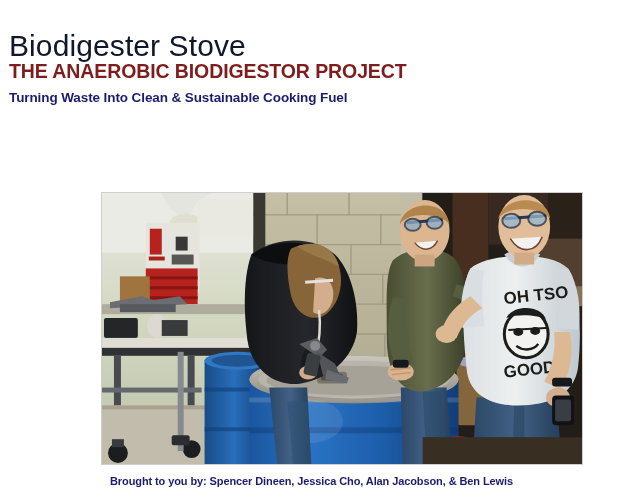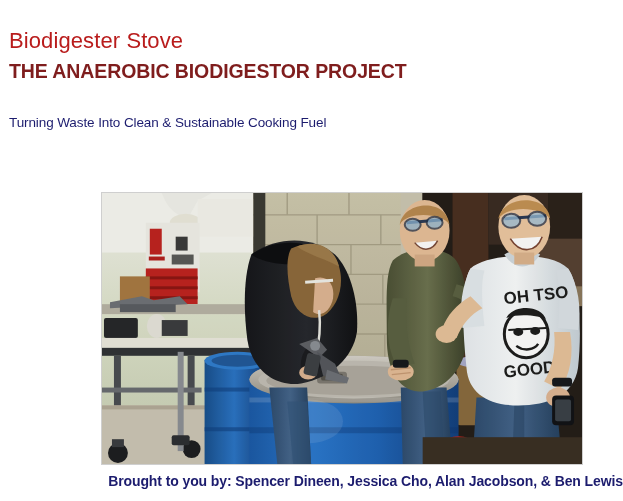--- a/index.html
+++ b/index.html
@@ -14,24 +14,24 @@
     overflow: hidden;
     font-family: "Liberation Sans", sans-serif;
     -webkit-font-smoothing: antialiased;
   }
 
   
   #page-title {
     position: absolute;
     left: 9px;
     top: 11px;
-    font-size: 22px;
+    font-size: 30px;
     font-weight: 400;
     line-height: 30px;
-    color: #b91c1c;
+    color: #0f172a;
     letter-spacing: 0.1px;
     white-space: nowrap;
   }
 
   
   #project-heading {
     position: absolute;
     left: 9px;
     top: 60px;
     font-size: 19.5px;
@@ -39,26 +39,25 @@
     line-height: 22px;
     color: #7f1d1d;
     letter-spacing: -0.1px;
     white-space: nowrap;
   }
   #project-tagline {
     position: absolute;
     left: 9px;
     top: 90px;
     font-size: 13.5px;
-    font-weight: normal;
+    font-weight: bold;
     line-height: 16px;
     color: #1c1c6e;
     letter-spacing: -0.1px;
     white-space: nowrap;
-    margin-top: 25px;
   }
 
   
   #project-photo {
     position: absolute;
     left: 101px;
     top: 192px;
     width: 482px;
     height: 273px;
     overflow: hidden;
@@ -71,22 +70,22 @@
     width: 100%;
     height: 100%;
   }
 
   
   #photo-caption {
     position: absolute;
     left: 0;
     right: 0;
     top: 473px;
-    text-align: right;
-    font-size: 14px;
+    text-align: center;
+    font-size: 11px;
     font-weight: bold;
     line-height: 17px;
     color: #1c1c6e;
     letter-spacing: -0.1px;
     white-space: nowrap;
   }
 </style>
 </head>
 <body>
 

